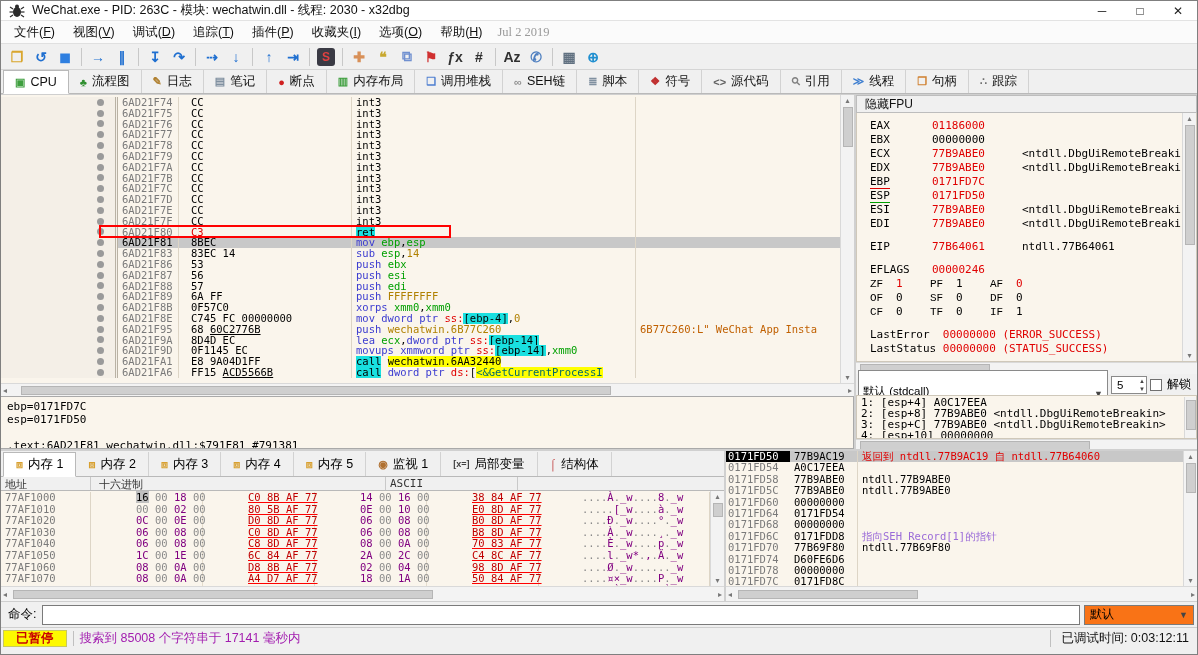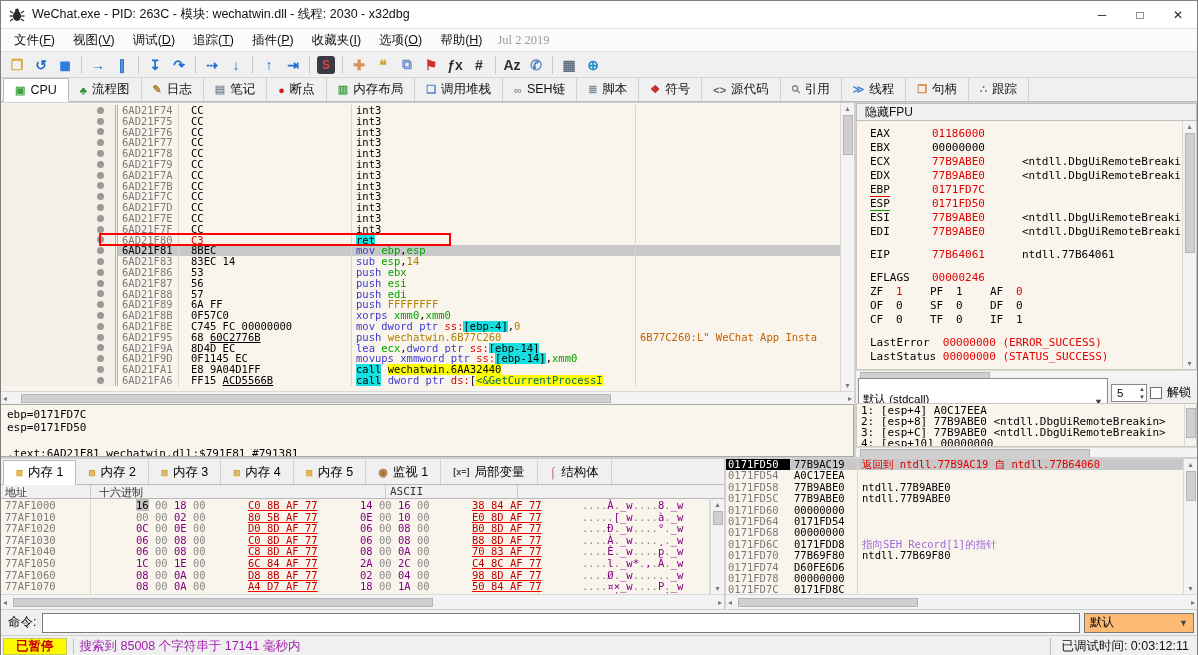--- a/index.html
+++ b/index.html
@@ -2,21 +2,21 @@
 <html><head>
 <meta charset="utf-8">
 <style>
   * { box-sizing: border-box; margin: 0; padding: 0; }
   html,body { width:1198px; height:655px; overflow:hidden; }
   body { font-family:"Liberation Sans", sans-serif; background:#e8e8e8; }
   .app { position:relative; width:1198px; height:655px; background:#f0f0f0; border:1px solid #7f7f7f; display:flex; flex-direction:column; }
   .mono { font-family:"DejaVu Sans Mono", monospace; }
 
   
-  .titlebar { height:28px; background:#ffffff; display:flex; align-items:center; padding-left:8px; border-bottom:1px solid #e3e3e3; flex:none; }
+  .titlebar { height:20px; background:#ffffff; display:flex; align-items:center; padding-left:8px; border-bottom:1px solid #e3e3e3; flex:none; }
   .title-icon { width:16px; height:16px; margin-right:7px; flex:none; }
   .title-text { font-size:12.5px; color:#111; }
   .win-btns { margin-left:auto; display:flex; height:100%; }
   .win-btn { width:38px; height:100%; display:flex; align-items:center; justify-content:center; font-size:12px; color:#222; }
 
   
   .menubar { height:22px; background:#fbfbfb; display:flex; align-items:center; padding-left:4px; font-size:12.5px; flex:none; }
   .menu-item { padding:18px 9px; color:#111; }
   .menu-date { margin-left:6px; color:#9a9a9a; font-family:"Liberation Serif", serif; font-size:12.5px; }
 
@@ -65,21 +65,21 @@
   .right-pane { flex:1; display:flex; flex-direction:column; border-left:2px solid #d0d0d0; border-top:1px solid #cfcfcf; min-width:0; }
   .reg-header { height:18px; flex:none; background:#f0f0f0; border:1px solid #bdbdbd; font-size:12px; color:#111; display:flex; align-items:center; padding-left:8px; }
   .reg-wrap { height:249px; flex:none; display:flex; background:#faf5ec; border:1px solid #cfc8ba; border-top:none; overflow:hidden; }
   .reg-body { flex:1; padding:6px 0 0 13px; font-size:11px; line-height:14px; white-space:pre; overflow:hidden; }
   .reg-row { display:flex; }
   .reg-name { width:62px; flex:none; color:#000; }
   .reg-val { width:90px; flex:none; color:#000; }
   .reg-val.red { color:#e00000; }
   .reg-sym { color:#000; }
   .reg-gap { height:9px; }
-  .flag-n { width:26px; display:inline-block; }
+  .flag-n { width:26px; display:inline-block;font-family:Liberation Mono, monospace; }
   .flag-v { width:34px; display:inline-block; }
   .flag-v.red { color:#e00000; }
   .lastline .nm { color:#000;text-align:right; }
   .lastline .rv { color:#e00000; }
   .uline-red { border-bottom:1px solid #e00000; }
   .uline-green { border-bottom:1px solid #00a000; }
 
   .reg-hscroll { height:12px; flex:none; }
   .args-bar { height:21px; flex:none; display:flex; align-items:center; background:#f0f0f0; padding:1px 2px; gap:3px; }
   .combo { flex:1; height:30px; background:#fff; border:1px solid #8a8a8a; display:flex; align-items:flex-end; font-size:11.5px; padding:0 4px; color:#000; }
@@ -124,21 +124,21 @@
   .st-addr.sel { background:#000; color:#fff; }
   .st-val { width:68px; flex:none; padding-left:4px; color:#000; border-right:1px solid #ddd5c6; }
   .st-cmt { flex:1; padding-left:4px; overflow:hidden; }
   .stack-row.sel { background:#c8c8c8; }
   .s-red { color:#e00000; } .s-purple { color:#9a6ad8; }
 
   
   .cmdbar { height:26px; flex:none; display:flex; align-items:center; background:#f0f0f0; border-top:1px solid #cfcfcf; padding:0 3px; }
   .cmd-label { font-size:12.5px; padding:0 6px 0 4px; }
   .cmd-input { flex:1; height:20px; background:#fff; border:1px solid #7a7a7a; font-size:12px; padding:0 4px; font-family:"DejaVu Sans Mono",monospace; }
-  .cmd-combo { width:110px; height:20px; margin-left:4px; background:#fdba74; border:1px solid #7a7a7a; display:flex; align-items:center; font-size:12px; padding:0 5px; flex:none;gap:40px; }
+  .cmd-combo { width:110px; height:20px; margin-left:4px; background:#f97316; border:1px solid #7a7a7a; display:flex; align-items:center; font-size:12px; padding:0 5px; flex:none;gap:40px; }
   .cmd-combo .arr { margin-left:auto; font-size:9px; color:#444; }
   .statusbar { height:21px; flex:none; display:flex; align-items:center; background:#f0f0f0; border-top:1px solid #cfcfcf; font-size:12.5px; }
   .status-badge { background:#fdf900; color:#c80000; font-weight:bold; padding:1px 12px; margin-left:2px; border:1px solid #c8c860; height:17px; display:flex; align-items:center; }
   .status-sep { width:1px; height:15px; background:#c0c0c0; margin:0 6px; }
   .status-msg { color:#a21caf; }
   .status-right { margin-left:auto; padding-right:8px; border-left:1px solid #c0c0c0; padding-left:10px; color:#111; }
 </style>
 </head>
 <body>
 

